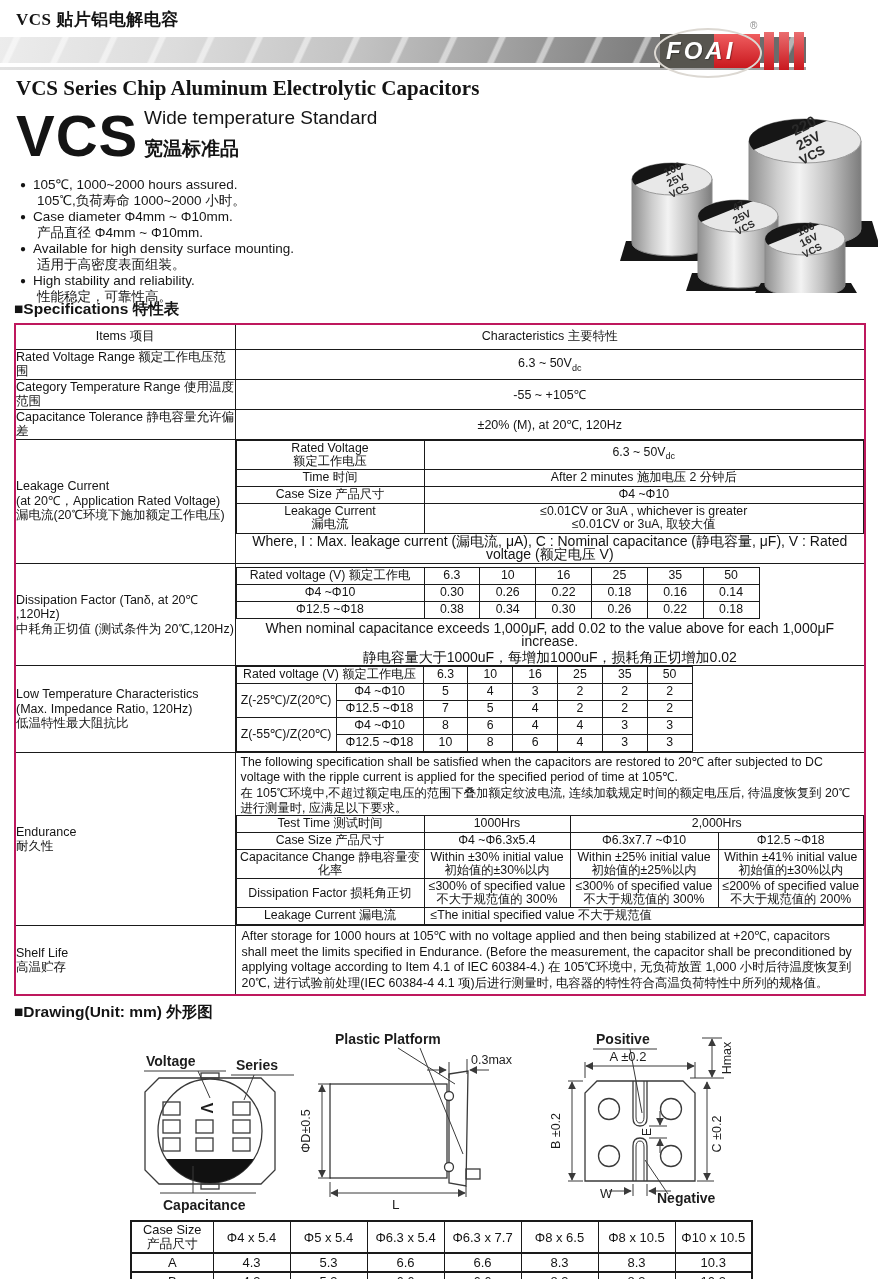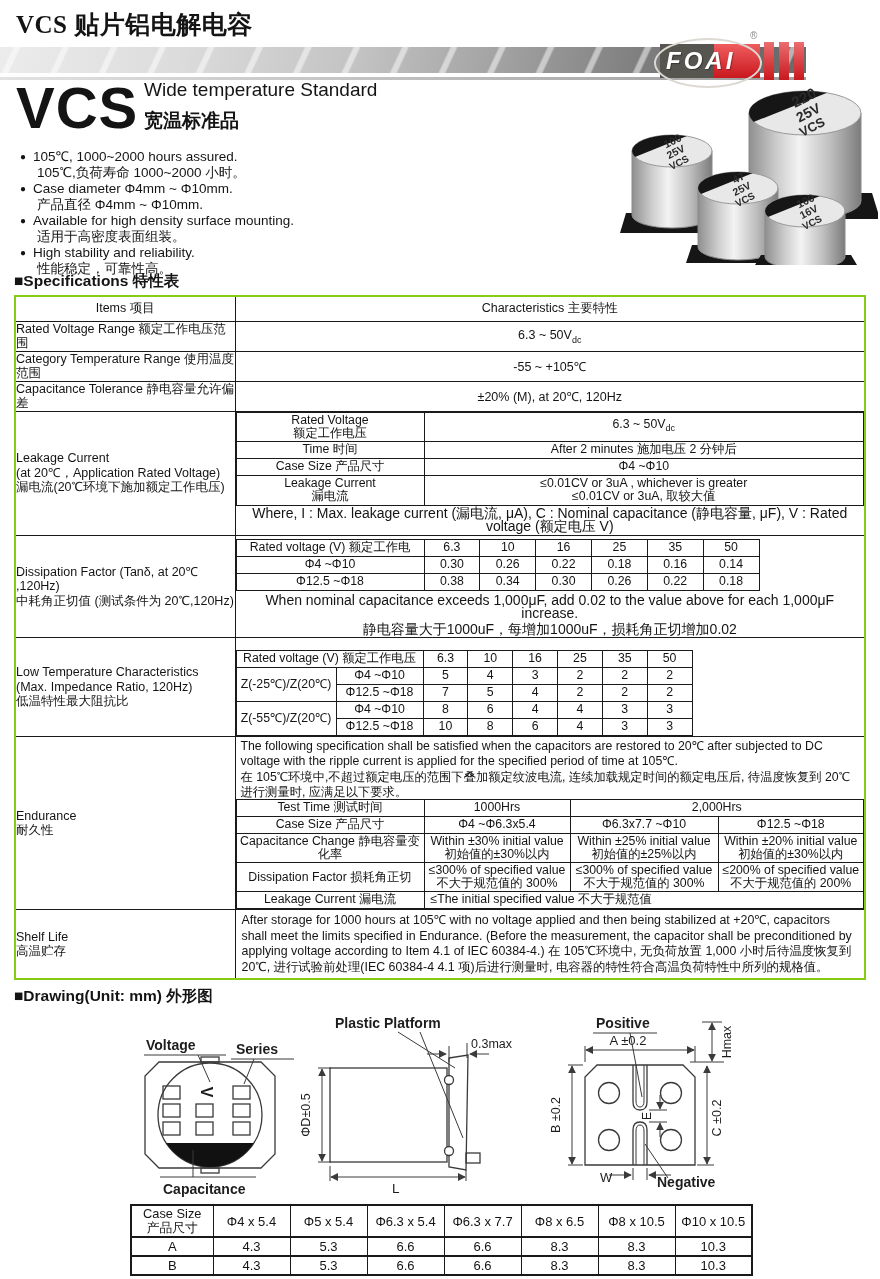--- a/index.html
+++ b/index.html
@@ -1,20 +1,20 @@
 <!DOCTYPE html>
 <html><head>
 <meta charset="utf-8">
 <style>
   html,body{margin:0;padding:0;}
   body{width:880px;height:1279px;background:#fff;color:#141414;
        font-family:"Liberation Sans",sans-serif;position:relative;overflow:hidden;}
   .page{padding:6px 14px 0 14px;position:relative;}
   
-  .doc-title{font-family:"Liberation Serif",serif;font-size:25px;font-weight:bold;margin:2px 0 6px 2px;letter-spacing:.5px;}
+  .doc-title{font-family:"Liberation Serif",serif;font-size:17px;font-weight:bold;margin:2px 0 6px 2px;letter-spacing:.5px;}
   .banner{position:relative;height:26px;width:806px;margin-left:-14px;
           background:linear-gradient(100deg,#ececec 0%,#dcdcdc 22%,#c2c2c2 45%,#a2a2a2 62%,#7d7d7d 80%,#6b6b6b 95%);}
   .banner::before{content:"";position:absolute;inset:0;
           background:repeating-linear-gradient(-65deg,rgba(255,255,255,0) 0 18px,rgba(255,255,255,.5) 20px 24px,rgba(255,255,255,0) 26px 44px);}
   .banner::after{content:"";position:absolute;left:0;width:100%;bottom:-7px;height:3px;
           background:linear-gradient(90deg,#e2e2e2,#9c9c9c);}
   .foai{position:absolute;right:2px;top:-15px;width:150px;height:58px;z-index:3;}
   .fo-box{position:absolute;left:6px;top:12px;width:54px;height:34px;background:#57554f;}
   .ai-box{position:absolute;left:60px;top:12px;width:46px;height:34px;background:linear-gradient(#ef5d5f,#c9181e);}
   .logo-ellipse{position:absolute;left:0;top:6px;width:104px;height:46px;border:2px solid #dcd8d2;border-radius:50%;}
@@ -32,34 +32,34 @@
   .tag-cn{font-size:19px;margin-top:7px;font-weight:bold;}
   .features{position:absolute;left:6px;top:76px;font-size:13.5px;line-height:16px;}
   .feat-en{display:flex;align-items:center;}
   .bullet{font-size:10px;margin-right:7px;}
   .feat-cn{margin-left:17px;}
   .photo{position:absolute;right:-12px;top:0;}
   
   .sec-head{font-size:15.5px;font-weight:bold;margin:0 0 3px 0;}
   
   table{border-collapse:collapse;}
-  .spec{width:852px;border:2px solid #84cc16;table-layout:fixed;}
+  .spec{width:852px;border:2px solid #be185d;table-layout:fixed;}
   .spec>tbody>tr>td{border:1px solid #1a1a1a;padding:0;vertical-align:middle;font-size:12.5px;}
   .lab{padding:2px 6px;line-height:14.5px;font-size:12.8px;}
   .c{text-align:center;}
   .h25{height:25px;} .h20{height:20px;}
   .sub{font-size:9px;}
   .in{table-layout:fixed;}
   .in td{border:1px solid #1a1a1a;text-align:center;padding:0 2px;font-size:12.3px;line-height:13.5px;height:16px;}
   .in .two{line-height:12.8px;padding:1px 2px;}
   .full{width:100%;}
   .note{padding:1px 5px;font-size:14px;line-height:13.5px;text-align:center;}
   .intro{margin:0;padding:2px 5px 0 5px;font-size:12.3px;line-height:14.5px;text-align:left;}
   .shelf-text{padding:3px 6px;font-size:12.4px;line-height:15.5px;text-align:left;}
-  .lt{width:457px;margin-top:12px;} .ds{width:524px;margin:3px 0 2px 0;}
+  .lt{width:457px;} .ds{width:524px;margin:3px 0 2px 0;}
   
   .draw-svg{display:block;margin-left:-14px;}
   .draw-svg text{font-family:"Liberation Sans",sans-serif;fill:#1d1d1d;}
   .lblb{font-weight:bold;}
   
   .dim{margin:6px 0 0 116px;border:2px solid #1a1a1a;table-layout:fixed;}
   .dim td{border:1px solid #1a1a1a;text-align:center;font-size:13px;height:17px;padding:0;}
   .dim tr+tr td{border-top-width:2px;}
   .dim .hd2{line-height:14px;height:30px;font-size:12.8px;margin-left:40px;}
 </style>
@@ -76,20 +76,21 @@
       <div class="logo-ellipse"></div>
       <div class="foai-text"><span>FO</span><span>AI</span></div>
       <div class="logo-reg">®</div>
       <div class="bars">
           <i></i>
           <i></i>
           <i></i>
         </div>
     </div>
   </div>
+  <div class="doc-subtitle">VCS Series Chip Aluminum Electrolytic Capacitors</div>
 
   <div class="product">
     <div class="vcs-big">VCS</div>
     <div class="taglines">
       <div class="tag-en">Wide temperature Standard</div>
       <div class="tag-cn">宽温标准品</div>
     </div>
     <div class="features">
       <div class="feat-en">
           <span class="bullet">●</span>
@@ -416,21 +417,21 @@
                   <td class="two" style="height:26px">Capacitance Change  静电容量变化率</td>
               <td class="two">
                     <div>Within ±30% initial value</div>
                     <div>初始值的±30%以内</div>
                   </td>
               <td class="two">
                     <div>Within ±25% initial value</div>
                     <div>初始值的±25%以内</div>
                   </td>
               <td class="two">
-                    <div>Within ±20% initial value</div>
+                    <div>Within ±41% initial value</div>
                     <div>初始值的±30%以内</div>
                   </td>
                 </tr>
           <tr>
                   <td class="two" style="height:26px">Dissipation Factor  损耗角正切</td>
               <td class="two">
                     <div>≤300% of specified value</div>
                     <div>不大于规范值的 300%</div>
                   </td>
               <td class="two">

